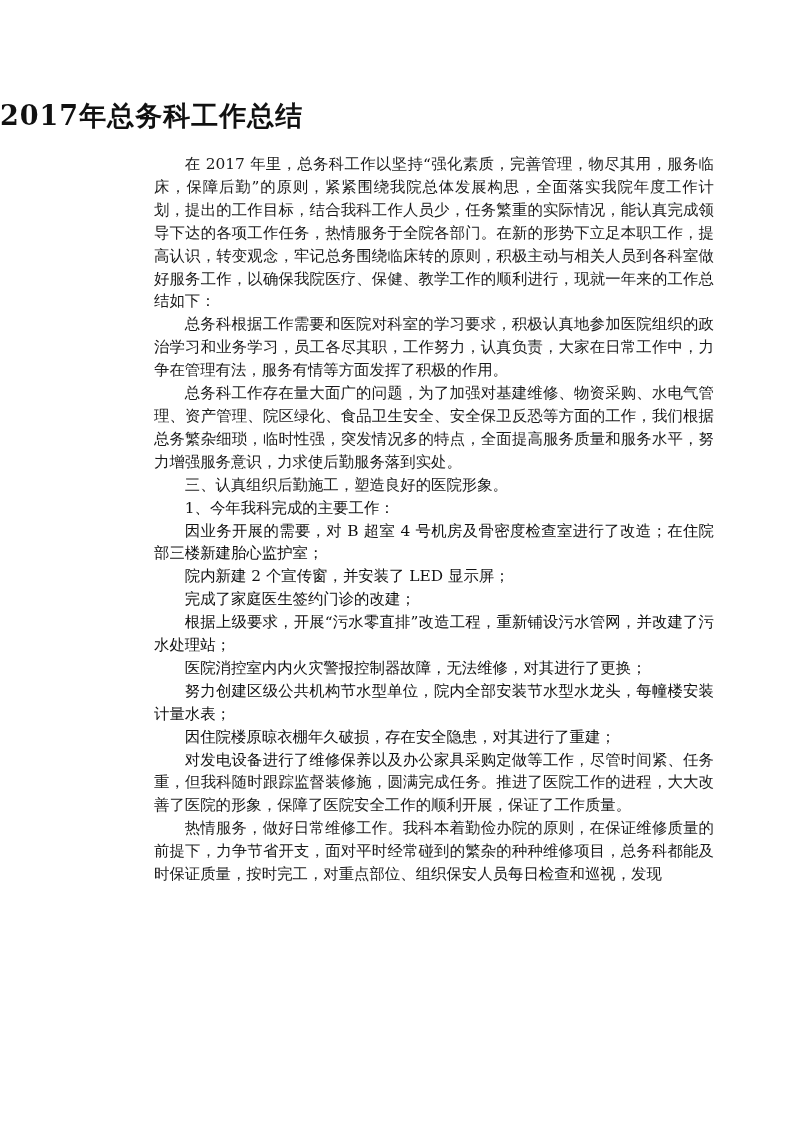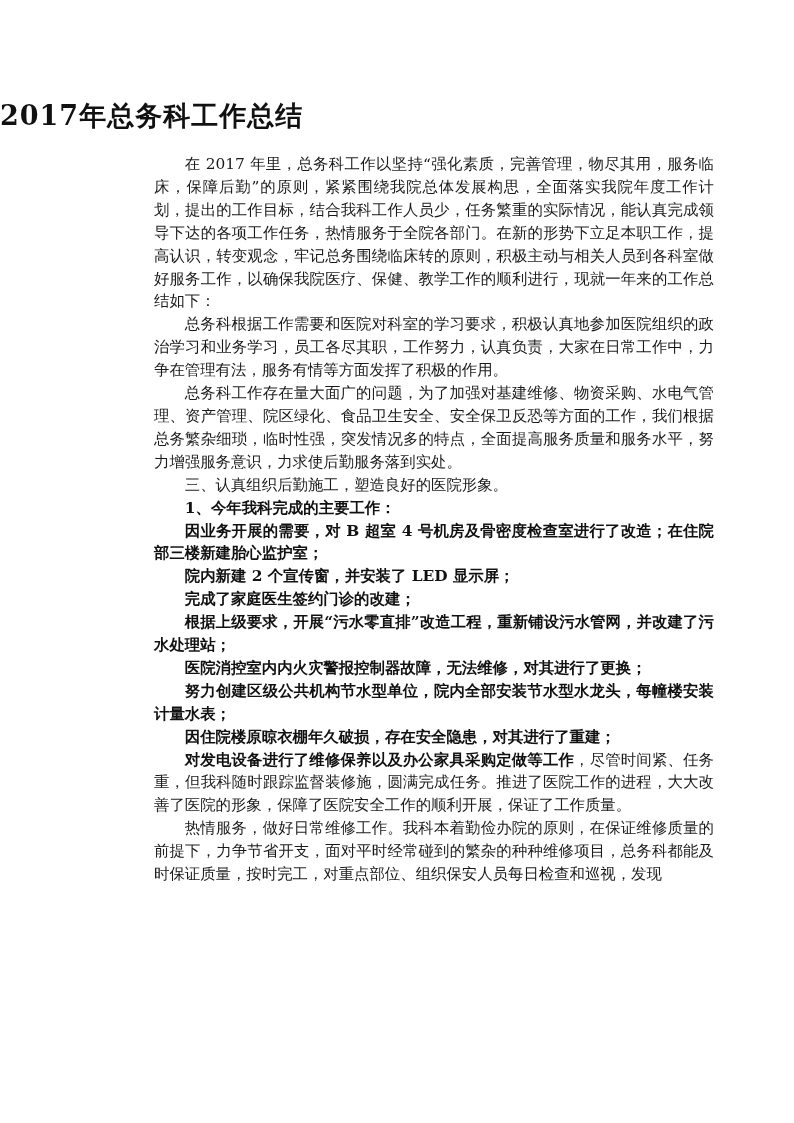--- a/index.html
+++ b/index.html
@@ -6,21 +6,21 @@
     body { width: 794px; height: 1123px; position: relative; overflow: hidden;
            font-family: "DejaVu Serif", "Liberation Serif", serif; color: #1a1a1a; }
     .page { position: absolute; left: 0; top: 0; width: 794px; height: 1123px; background: #fff; }
     .title { position: absolute; left: 0; right: 0; top: 98px; text-align: left;
              font-size: 27px; font-weight: bold; letter-spacing: 1px; color: #111;
              font-family: "DejaVu Serif", "Liberation Serif", serif; }
     .body { position: absolute; left: 118px; top: 153px; width: 560px;
             font-size: 15.4px; line-height: 22.9px; text-align: justify;
             text-justify: inter-character; margin-left: 36px; }
     .p { margin: 0; text-indent: 2em; }
-    .b { font-weight: bold; color: #111; }
+    .b { font-weight: normal; color: #111; }
   </style>
 </head>
 <body>
 
 <div class="page">
   <div class="title">2017年总务科工作总结</div>
   <div class="body">
     <p class="p">在 2017 年里，总务科工作以坚持“强化素质，完善管理，物尽其用，服务临床，保障后勤”的原则，紧紧围绕我院总体发展构思，全面落实我院年度工作计划，提出的工作目标，结合我科工作人员少，任务繁重的实际情况，能认真完成领导下达的各项工作任务，热情服务于全院各部门。在新的形势下立足本职工作，提高认识，转变观念，牢记总务围绕临床转的原则，积极主动与相关人员到各科室做好服务工作，以确保我院医疗、保健、教学工作的顺利进行，现就一年来的工作总结如下：</p>
     <p class="p">总务科根据工作需要和医院对科室的学习要求，积极认真地参加医院组织的政治学习和业务学习，员工各尽其职，工作努力，认真负责，大家在日常工作中，力争在管理有法，服务有情等方面发挥了积极的作用。</p>
     <p class="p">总务科工作存在量大面广的问题，为了加强对基建维修、物资采购、水电气管理、资产管理、院区绿化、食品卫生安全、安全保卫反恐等方面的工作，我们根据总务繁杂细琐，临时性强，突发情况多的特点，全面提高服务质量和服务水平，努力增强服务意识，力求使后勤服务落到实处。</p>

